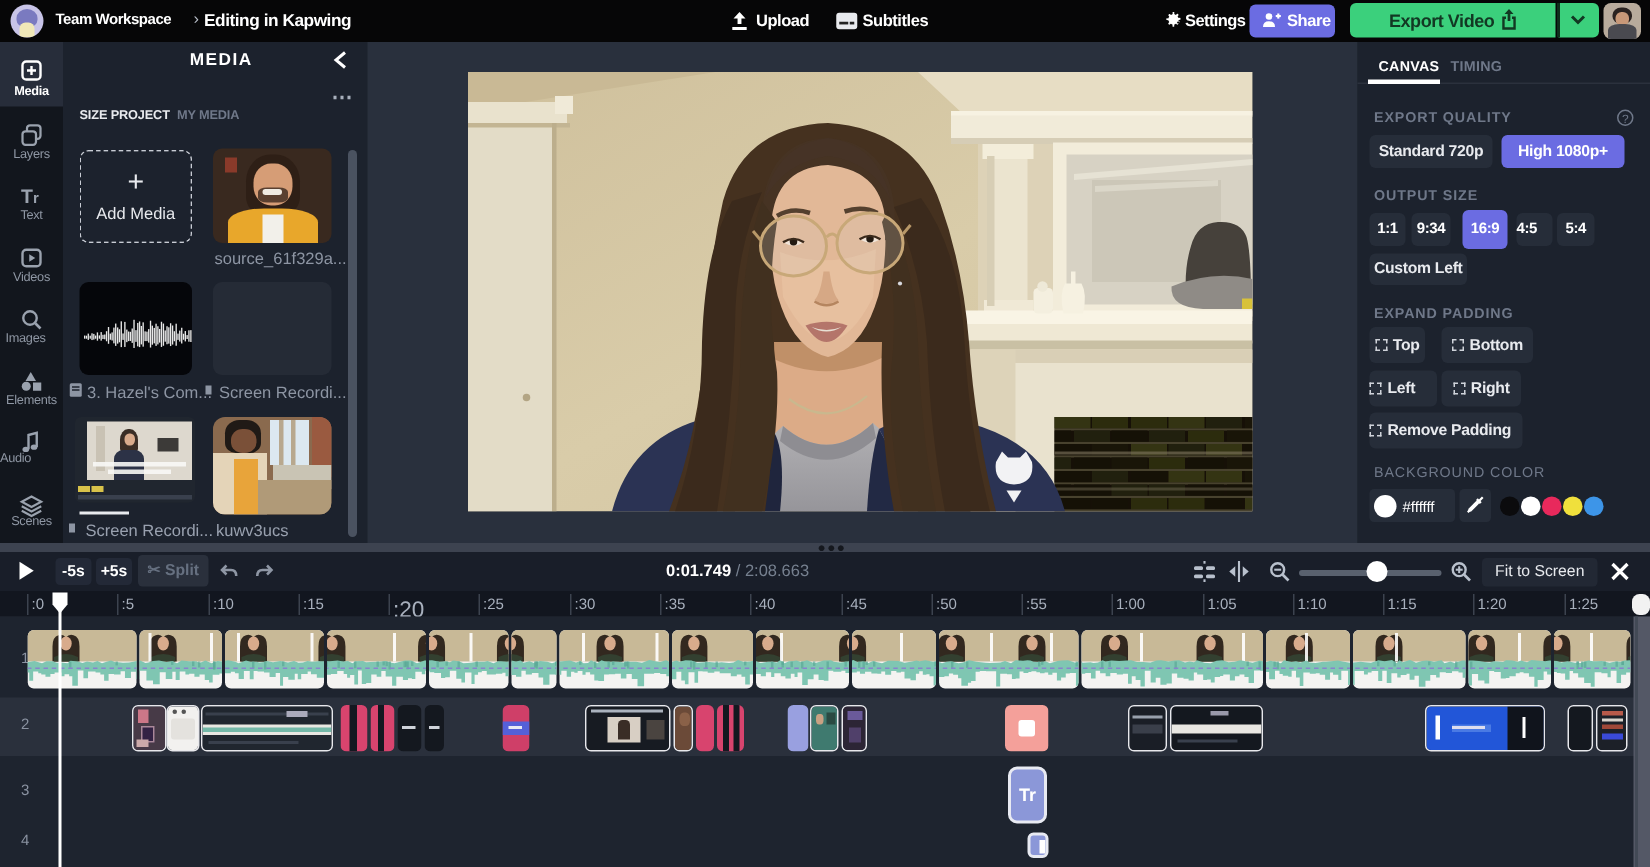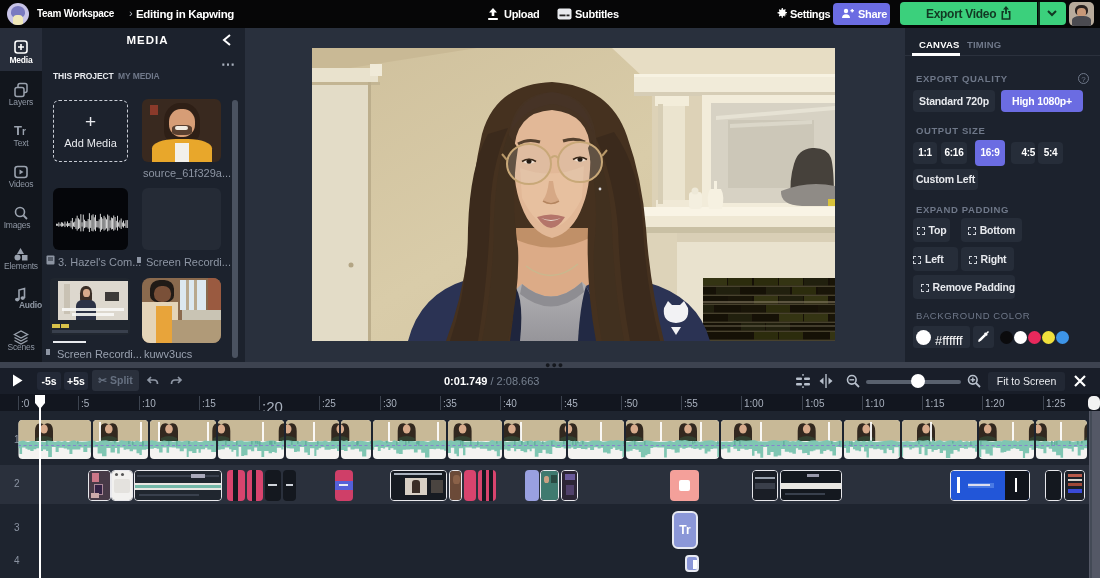--- a/index.html
+++ b/index.html
@@ -86,34 +86,34 @@
       <path d="M5 9 L8.5 3 L12 9 Z" fill="#9aa2ae"></path>
       <circle cx="5.5" cy="12.5" r="3" fill="#9aa2ae"></circle>
       <rect x="10" y="10" width="5.5" height="5.5" fill="#9aa2ae"></rect>
     </svg>
 <div class="abs" style="left:0;top:261px;width:42px;text-align:center;font-size:8.5px;font-weight:normal;color:#8f97a4;letter-spacing:-0.2px">Elements</div>
 <svg class="abs" style="left:12px;top:286px" width="18" height="18" viewBox="0 0 18 18">
       <path d="M7 13.5 L7 4 L12.5 2.5 L12.5 12" stroke="#9aa2ae" stroke-width="1.6" fill="none"></path>
       <ellipse cx="5.2" cy="13.6" rx="2.2" ry="1.8" fill="#9aa2ae"></ellipse>
       <ellipse cx="10.7" cy="12.1" rx="2.2" ry="1.8" fill="#9aa2ae"></ellipse>
     </svg>
-<div class="abs" style="left:0;top:300px;width:42px;text-align:right;font-size:8.5px;font-weight:bold;color:#8f97a4;letter-spacing:-0.2px">Audio</div>
+<div class="abs" style="left:0;top:300px;width:42px;text-align:left;font-size:8.5px;font-weight:normal;color:#8f97a4;letter-spacing:-0.2px">Audio</div>
 <svg class="abs" style="left:12px;top:328px" width="18" height="18" viewBox="0 0 18 18">
       <path d="M2.5 6.5 L9 3 L15.5 6.5 L9 10 Z" fill="none" stroke="#9aa2ae" stroke-width="1.4"></path>
       <path d="M2.5 9.5 L9 13 L15.5 9.5" fill="none" stroke="#9aa2ae" stroke-width="1.4"></path>
       <path d="M2.5 12.5 L9 16 L15.5 12.5" fill="none" stroke="#9aa2ae" stroke-width="1.4"></path>
     </svg>
 <div class="abs" style="left:0;top:342px;width:42px;text-align:center;font-size:8.5px;font-weight:normal;color:#8f97a4;letter-spacing:-0.2px">Scenes</div>
 <div class="abs" style="left:42px;top:28px;width:203px;height:334px;background:#1c222d"></div>
 <div class="abs" style="left:46px;top:34px;width:203px;text-align:center;font-size:11.5px;font-weight:bold;color:#fff;letter-spacing:1px">MEDIA</div>
 <svg class="abs" style="left:222px;top:34px" width="10" height="12" viewBox="0 0 10 12">
       <path d="M8 1 L2 6 L8 11" stroke="#fff" stroke-width="2" fill="none"></path>
     </svg>
 <div class="abs" style="left:221px;top:56px;font-size:14px;font-weight:bold;color:#a8b0bc;letter-spacing:1px">⋯</div>
-<div class="abs" style="left:53px;top:71px;font-size:8.5px;font-weight:bold;color:#e8eaee;letter-spacing:-0.1px;white-space:nowrap">THIS PROJECT</div>
+<div class="abs" style="left:53px;top:71px;font-size:8.5px;font-weight:bold;color:#e8eaee;letter-spacing:-0.1px;white-space:nowrap">SIZE PROJECT</div>
 <div class="abs" style="left:118px;top:71px;font-size:8.5px;font-weight:bold;color:#6f7889;letter-spacing:-0.1px;white-space:nowrap">MY MEDIA</div>
 <div class="abs" style="left:53px;top:100px;width:75px;height:62px;border:1.5px dashed #c8ccd4;border-radius:6px">
       <div class="abs" style="left:0;top:10px;width:100%;text-align:center;font-size:19px;color:#e8eaee;font-weight:300">+</div>
       <div class="abs" style="left:0;top:36px;width:100%;text-align:center;font-size:11px;color:#e8eaee">Add Media</div>
     </div>
 <div class="abs" style="left:142px;top:99px;width:79px;height:63px;border-radius:6px;background:#39291f;overflow:hidden">
       <div class="abs" style="left:8px;top:6px;width:8px;height:10px;background:#8a3a2a"></div>
       <div class="abs" style="left:22px;top:4px;width:36px;height:40px;background:#2e1f16;border-radius:45% 45% 30% 30%"></div>
       <div class="abs" style="left:27px;top:10px;width:26px;height:28px;background:#d69d76;border-radius:45%"></div>
       <div class="abs" style="left:30px;top:26px;width:20px;height:10px;background:#5a4030;border-radius:30%"></div>
@@ -490,35 +490,35 @@
 <div class="abs" style="left:919px;top:39px;font-size:9.5px;font-weight:bold;color:#fff;letter-spacing:0.2px">CANVAS</div>
 <div class="abs" style="left:967px;top:39px;font-size:9.5px;font-weight:bold;color:#6f7889;letter-spacing:0.2px">TIMING</div>
 <div class="abs" style="left:905px;top:55px;width:195px;height:1px;background:#2b313d"></div>
 <div class="abs" style="left:912px;top:53px;width:48px;height:3px;background:#fff"></div>
 <div class="abs" style="left:916px;top:73px;font-size:9.5px;font-weight:bold;color:#6f7889;letter-spacing:0.6px;white-space:nowrap">EXPORT QUALITY</div>
 <div class="abs" style="left:1078px;top:73px;width:11px;height:11px;border:1.2px solid #6f7889;border-radius:50%;font-size:8px;color:#6f7889;text-align:center;line-height:11px">?</div>
 <div class="abs" style="left:913px;top:90px;width:82px;height:22px;background:#262d39;border-radius:4px;color:#e8eaee;font-size:10.5px;font-weight:bold;text-align:center;white-space:nowrap;letter-spacing:-0.2px;line-height:22px">Standard 720p</div>
 <div class="abs" style="left:1001px;top:90px;width:82px;height:22px;background:#6b6ce2;border-radius:4px;color:#fff;font-size:10.5px;font-weight:bold;text-align:center;line-height:22px;white-space:nowrap;letter-spacing:-0.2px">High 1080p+</div>
 <div class="abs" style="left:916px;top:125px;font-size:9.5px;font-weight:bold;color:#6f7889;letter-spacing:0.6px;white-space:nowrap">OUTPUT SIZE</div>
 <div class="abs" style="left:913px;top:142px;width:24px;height:22px;background:#262d39;border-radius:4px;color:#fff;font-size:10px;font-weight:bold;text-align:center;line-height:22px;letter-spacing:-0.3px">1:1</div>
-<div class="abs" style="left:941px;top:142px;width:26px;height:22px;background:#262d39;border-radius:4px;color:#fff;font-size:10px;font-weight:bold;text-align:center;line-height:22px;letter-spacing:-0.3px">6:16</div>
+<div class="abs" style="left:941px;top:142px;width:26px;height:22px;background:#262d39;border-radius:4px;color:#fff;font-size:10px;font-weight:bold;text-align:center;line-height:22px;letter-spacing:-0.3px">9:34</div>
 <div class="abs" style="left:975px;top:140px;width:30px;height:26px;background:#6b6ce2;border-radius:4px;color:#fff;font-size:10px;font-weight:bold;text-align:center;line-height:26px;letter-spacing:-0.3px">16:9</div>
-<div class="abs" style="left:1011px;top:142px;width:24px;height:22px;background:#262d39;border-radius:4px;color:#fff;font-size:10px;font-weight:bold;text-align:right;line-height:22px;letter-spacing:-0.3px">4:5</div>
+<div class="abs" style="left:1011px;top:142px;width:24px;height:22px;background:#262d39;border-radius:4px;color:#fff;font-size:10px;font-weight:bold;text-align:left;line-height:22px;letter-spacing:-0.3px">4:5</div>
 <div class="abs" style="left:1038px;top:142px;width:25px;height:22px;background:#262d39;border-radius:4px;color:#fff;font-size:10px;font-weight:bold;text-align:center;line-height:22px;letter-spacing:-0.3px">5:4</div>
 <div class="abs" style="left:913px;top:169px;width:65px;height:21px;background:#262d39;border-radius:4px;color:#e8eaee;font-size:10.5px;font-weight:bold;text-align:center;white-space:nowrap;letter-spacing:-0.2px;line-height:21px">Custom Left</div>
 <div class="abs" style="left:916px;top:204px;font-size:9.5px;font-weight:bold;color:#6f7889;letter-spacing:0.6px;white-space:nowrap">EXPAND PADDING</div>
 <div class="abs" style="left:913px;top:218px;width:37px;height:24px;background:#262d39;border-radius:4px;color:#e8eaee;font-size:10.5px;font-weight:bold;line-height:24px;text-align:center;white-space:nowrap;letter-spacing:-0.2px"><span style="display:inline-block;width:8px;height:8px;border:1.2px dashed #cfd3da;vertical-align:-1px;margin-right:4px"></span>Top</div>
 <div class="abs" style="left:961px;top:218px;width:61px;height:24px;background:#262d39;border-radius:4px;color:#e8eaee;font-size:10.5px;font-weight:bold;line-height:24px;text-align:center;white-space:nowrap;letter-spacing:-0.2px"><span style="display:inline-block;width:8px;height:8px;border:1.2px dashed #cfd3da;vertical-align:-1px;margin-right:4px"></span>Bottom</div>
 <div class="abs" style="left:913px;top:247px;width:45px;height:24px;background:#262d39;border-radius:4px;color:#e8eaee;font-size:10.5px;font-weight:bold;line-height:24px;text-align:left;white-space:nowrap;letter-spacing:-0.2px"><span style="display:inline-block;width:8px;height:8px;border:1.2px dashed #cfd3da;vertical-align:-1px;margin-right:4px"></span>Left</div>
 <div class="abs" style="left:961px;top:247px;width:53px;height:24px;background:#262d39;border-radius:4px;color:#e8eaee;font-size:10.5px;font-weight:bold;line-height:24px;text-align:center;white-space:nowrap;letter-spacing:-0.2px"><span style="display:inline-block;width:8px;height:8px;border:1.2px dashed #cfd3da;vertical-align:-1px;margin-right:4px"></span>Right</div>
-<div class="abs" style="left:913px;top:275px;width:102px;height:24px;background:#262d39;border-radius:4px;color:#e8eaee;font-size:10.5px;font-weight:bold;line-height:24px;text-align:right;white-space:nowrap;letter-spacing:-0.2px"><span style="display:inline-block;width:8px;height:8px;border:1.2px dashed #cfd3da;vertical-align:-1px;margin-right:4px"></span>Remove Padding</div>
+<div class="abs" style="left:913px;top:275px;width:102px;height:24px;background:#262d39;border-radius:4px;color:#e8eaee;font-size:10.5px;font-weight:bold;line-height:24px;text-align:left;white-space:nowrap;letter-spacing:-0.2px"><span style="display:inline-block;width:8px;height:8px;border:1.2px dashed #cfd3da;vertical-align:-1px;margin-right:4px"></span>Remove Padding</div>
 <div class="abs" style="left:916px;top:310px;font-size:9.5px;font-weight:normal;color:#6f7889;letter-spacing:0.6px;white-space:nowrap">BACKGROUND COLOR</div>
 <div class="abs" style="left:913px;top:326px;width:57px;height:22px;background:#262d39;border-radius:3px">
       <div class="abs" style="left:3px;top:3.5px;width:15px;height:15px;background:#fff;border-radius:50%"></div>
-      <div class="abs" style="left:22px;top:7px;font-size:13px;color:#fff">#ffffff</div>
+      <div class="abs" style="left:22px;top:7px;font-size:10px;color:#fff">#ffffff</div>
     </div>
 <div class="abs" style="left:973px;top:326px;width:21px;height:22px;background:#262d39;border-radius:3px">
       <svg class="abs" style="left:4px;top:4px" width="13" height="13" viewBox="0 0 13 13">
         <path d="M11.5 1.5 L8 5 M9.7 3.3 L3 10 L1.5 11.5 L3 10 L1.8 11.2" stroke="#fff" stroke-width="1.5"></path>
         <path d="M8.2 2.2 L10.8 4.8 L9.5 6 L7 3.4 Z" fill="#fff"></path>
         <path d="M2 9.2 L7.3 3.9 L9.1 5.7 L3.8 11 L1.6 11.4 Z" fill="#fff"></path>
       </svg>
     </div>
 <div class="abs" style="left:1000px;top:330.5px;width:13px;height:13px;background:#0b0b0d;border-radius:50%"></div>
 <div class="abs" style="left:1014px;top:330.5px;width:13px;height:13px;background:#ffffff;border-radius:50%"></div>

